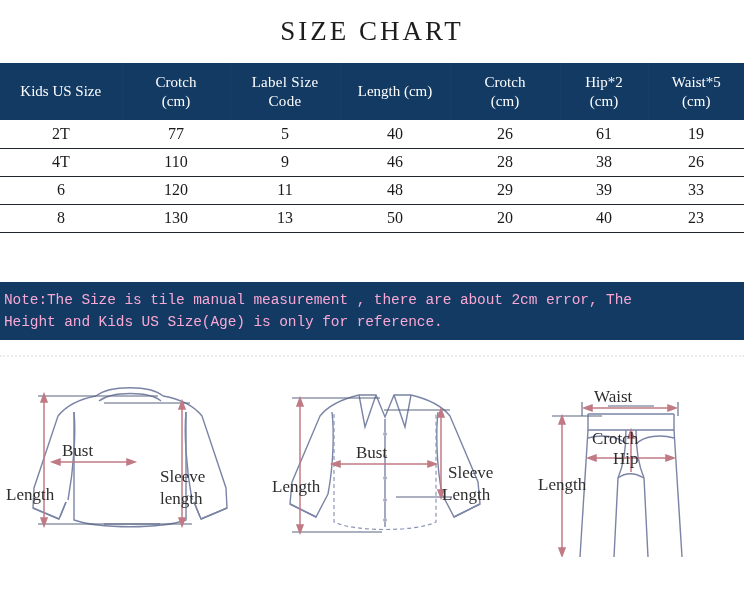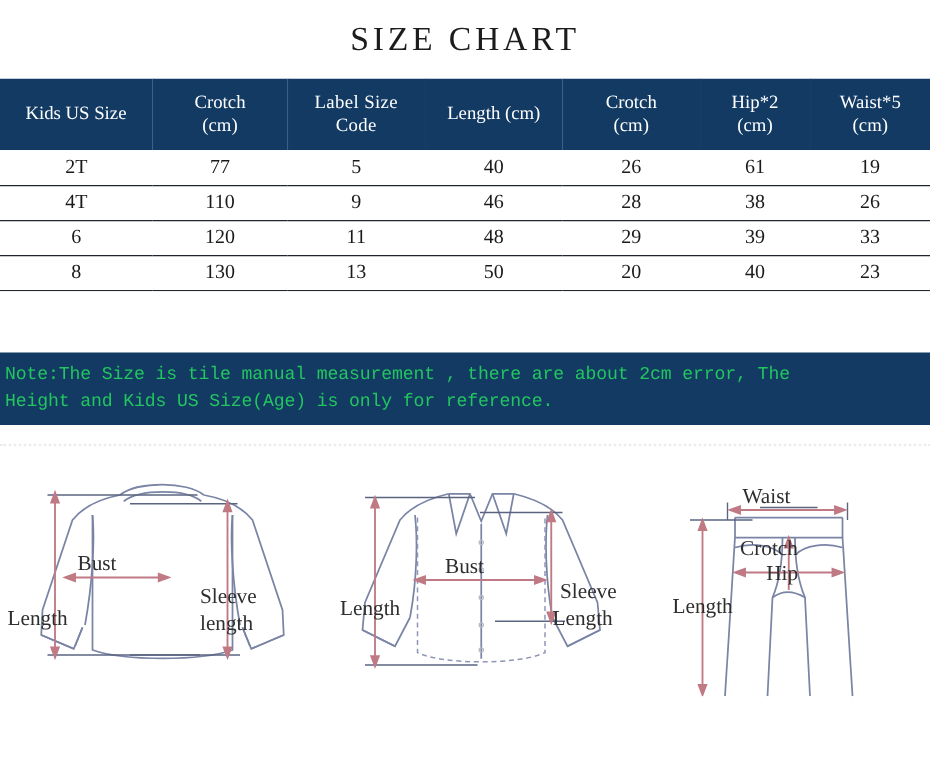--- a/index.html
+++ b/index.html
@@ -74,21 +74,21 @@
     background: #ffffff;
     padding: 0;
   }
   .size-table tbody tr:first-child td { border-top: none; }
 
   .table-gap { height: 49px; background: #ffffff; }
 
   
   .note-band {
     background: #123A63;
-    color: #22c55e;
+    color: #f9a8d4;
     height: 58px;
     padding: 7px 4px 0 4px;
     font-family: "Liberation Mono", "DejaVu Sans Mono", monospace;
     font-size: 14.5px;
     line-height: 1.55;
     letter-spacing: -0.1px;
     white-space: pre-wrap;
     overflow: hidden;
   }
 

